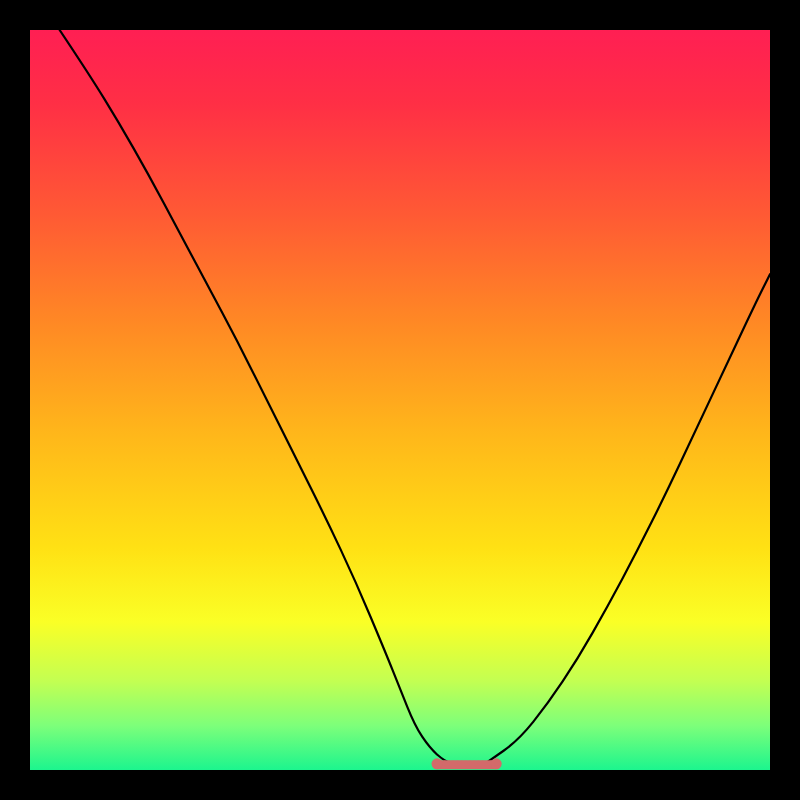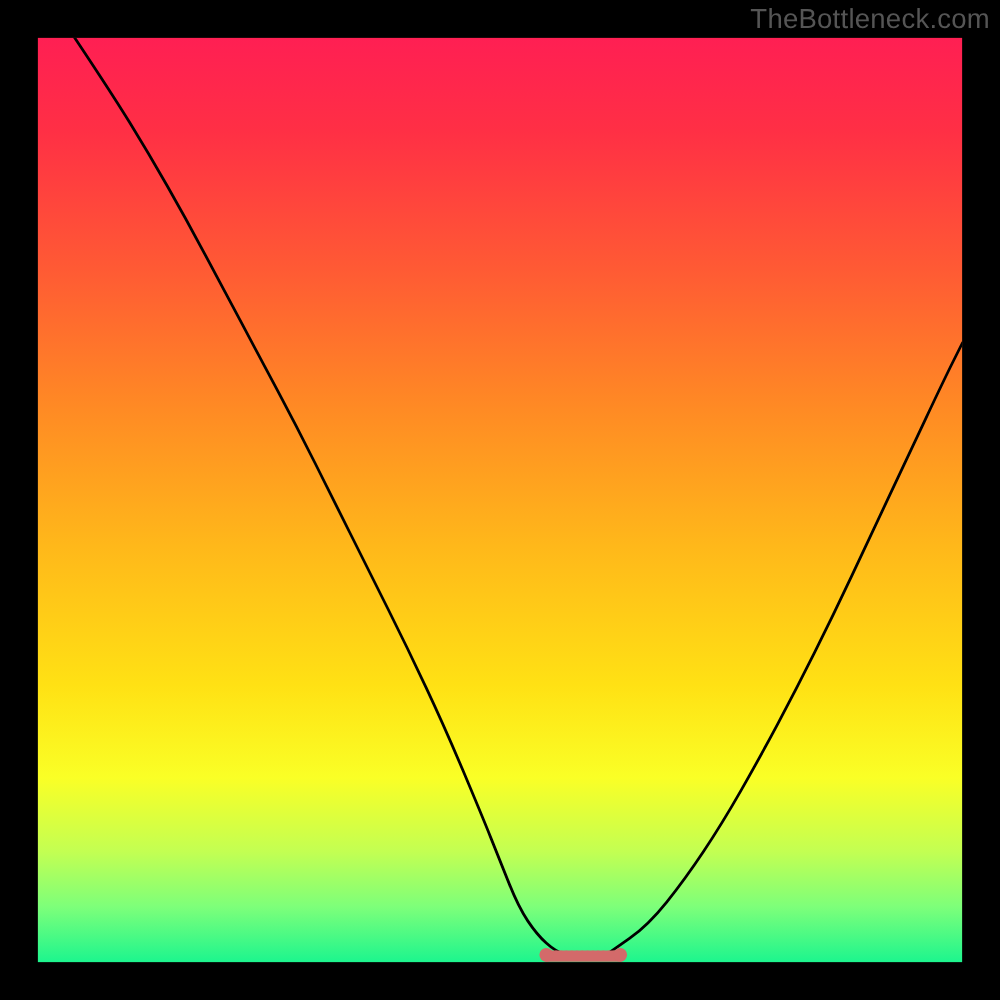--- a/index.html
+++ b/index.html
@@ -38,21 +38,20 @@
     overflow: hidden;
   }
   .plot svg {
     display: block;
   }
 </style>
 </head>
 <body>
 
 <div class="frame">
-  <div class="watermark">TheBottleneck.com</div>
   <div class="plot">
     <svg id="chart-svg" width="740" height="740" viewBox="0 0 740 740">
         <defs>
           <linearGradient id="bg-grad" x1="0" y1="0" x2="0" y2="1">
             <stop offset="0.0%" stop-color="#ff1f53"></stop>
             <stop offset="10.0%" stop-color="#ff2f45"></stop>
             <stop offset="25.0%" stop-color="#ff5a34"></stop>
             <stop offset="40.0%" stop-color="#ff8a24"></stop>
             <stop offset="55.0%" stop-color="#ffb81a"></stop>
             <stop offset="70.0%" stop-color="#ffe114"></stop>

